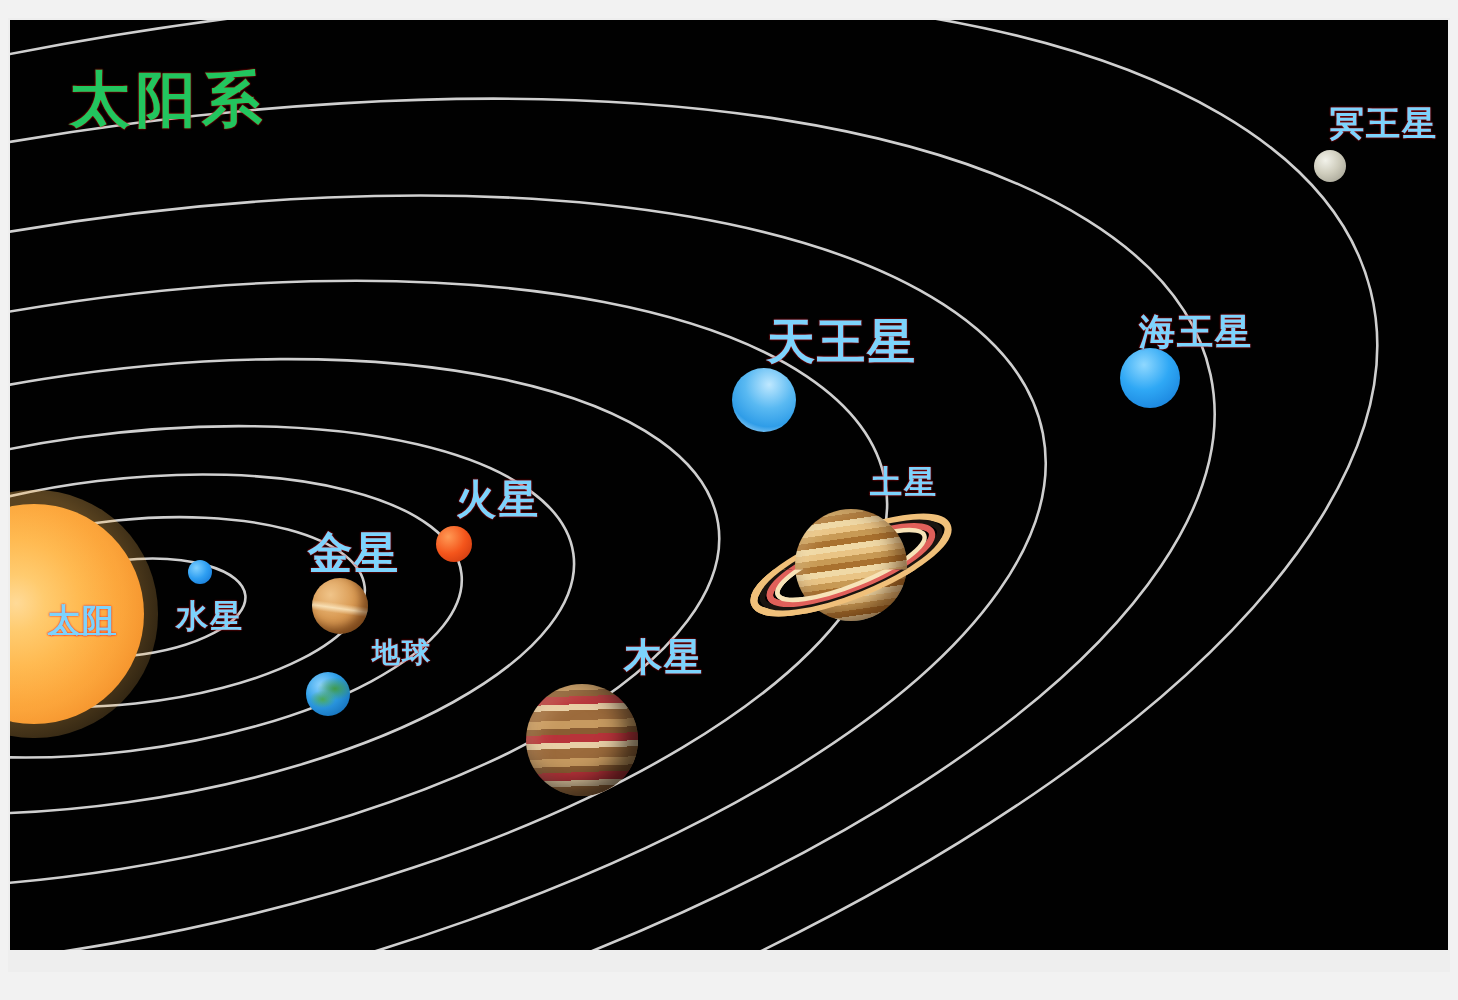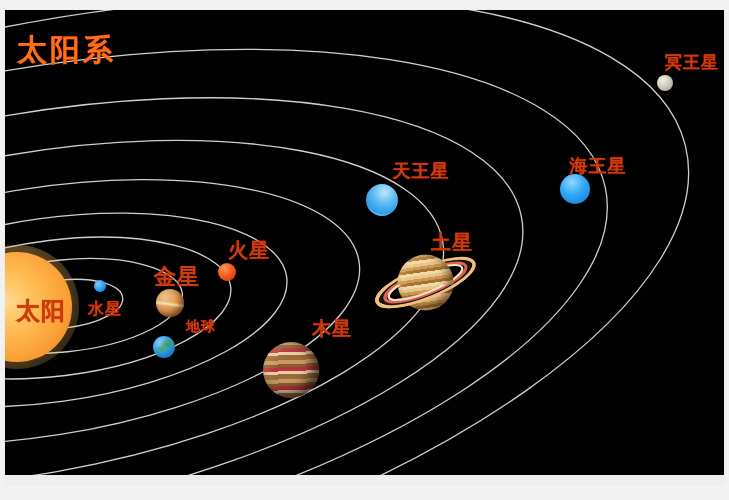--- a/index.html
+++ b/index.html
@@ -42,32 +42,32 @@
     width: 719px;
     height: 465px;
   }
   .planet {
     position: absolute;
     border-radius: 50%;
     transform: translate(-50%, -50%);
   }
   .label {
     position: absolute;
-    color: #c2410c;
+    color: #7dd3fc;
     font-weight: bold;
     white-space: nowrap;
     transform: translate(-50%, -50%);
     letter-spacing: 1px;
     text-shadow: 0 0 1px #fb0007;
   }
   #title {
     position: absolute;
-    left: 12px;
+    left: 30px;
     top: 20px;
-    color: #f97316;
+    color: #22c55e;
     font-size: 30px;
     font-weight: bold;
     letter-spacing: 3px;
     text-shadow: 0 0 1px #fb0007;
   }
 
   
   #sun {
     position: absolute;
     border-radius: 50%;
@@ -179,27 +179,27 @@
             <ellipse cx="56" cy="56" rx="43.5" ry="11.4" fill="none" stroke="#e0605a" stroke-width="3.2" transform="rotate(-22 56 56)"></ellipse>
             <ellipse cx="56" cy="56" rx="39.5" ry="10" fill="none" stroke="#f7e3b8" stroke-width="2.2" transform="rotate(-22 56 56)"></ellipse>
           </svg>
         </div>
         <div class="planet p-uranus" style="left: 377px; top: 190px; width: 32px; height: 32px;"></div>
         <div class="planet p-neptune" style="left: 570px; top: 179px; width: 30px; height: 30px;"></div>
         <div class="planet p-pluto" style="left: 660px; top: 73px; width: 16px; height: 16px;"></div>
       </div>
 
     <div id="label-layer">
-        <div class="label" style="left: 36px; top: 301px; font-size: 24px;">太阳</div>
+        <div class="label" style="left: 36px; top: 301px; font-size: 16px; text-decoration: underline;">太阳</div>
         <div class="label" style="left: 100px; top: 299px; font-size: 16px;">水星</div>
         <div class="label" style="left: 172px; top: 267px; font-size: 22px;">金星</div>
         <div class="label" style="left: 196px; top: 317px; font-size: 14px;">地球</div>
         <div class="label" style="left: 244px; top: 240px; font-size: 20px;">火星</div>
         <div class="label" style="left: 327px; top: 319px; font-size: 19px;">木星</div>
-        <div class="label" style="left: 447px; top: 232px; font-size: 20px;">土星</div>
-        <div class="label" style="left: 416px; top: 161px; font-size: 18px;">天王星</div>
+        <div class="label" style="left: 447px; top: 232px; font-size: 16px;">土星</div>
+        <div class="label" style="left: 416px; top: 161px; font-size: 24px;">天王星</div>
         <div class="label" style="left: 593px; top: 156px; font-size: 18px;">海王星</div>
         <div class="label" style="left: 687px; top: 52px; font-size: 17px;">冥王星</div>
       </div>
 
     <div id="title">太阳系</div>
   </div>
 </div>
 
 </body></html>

